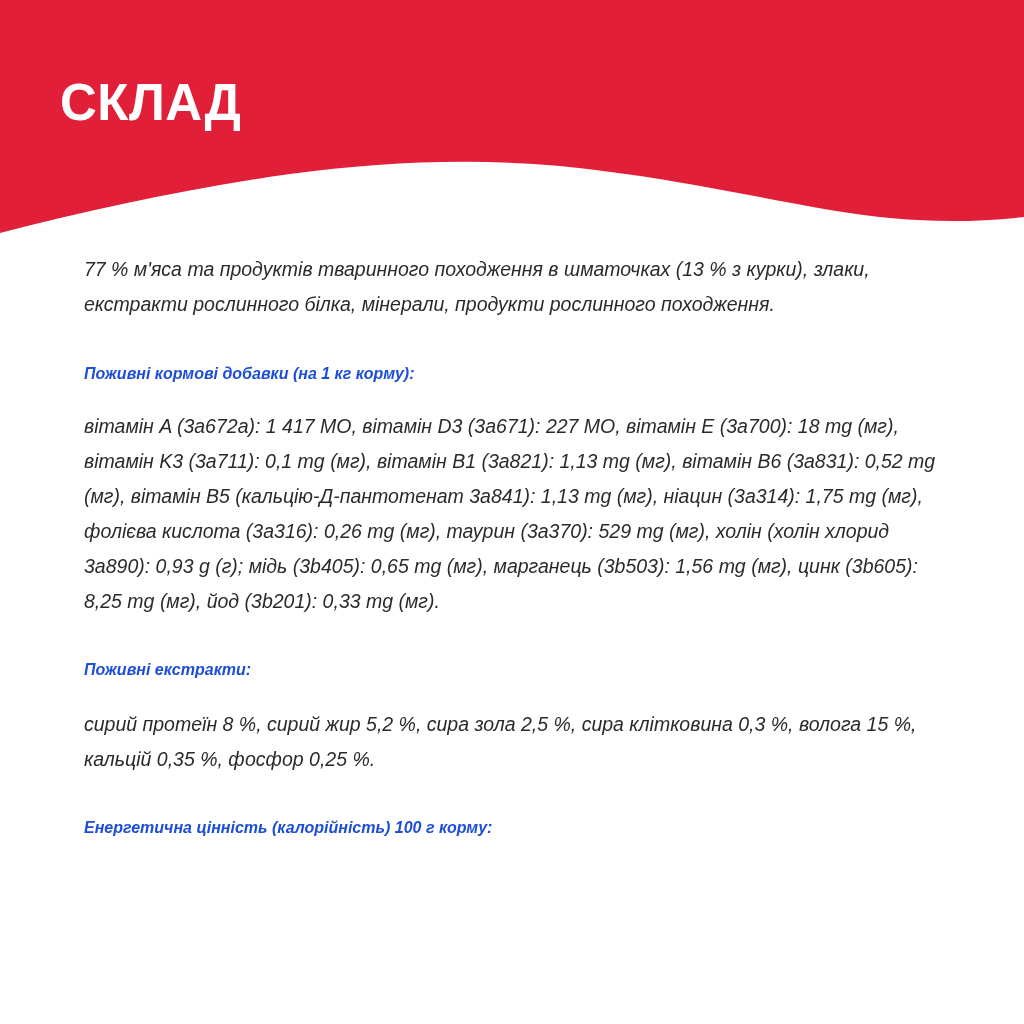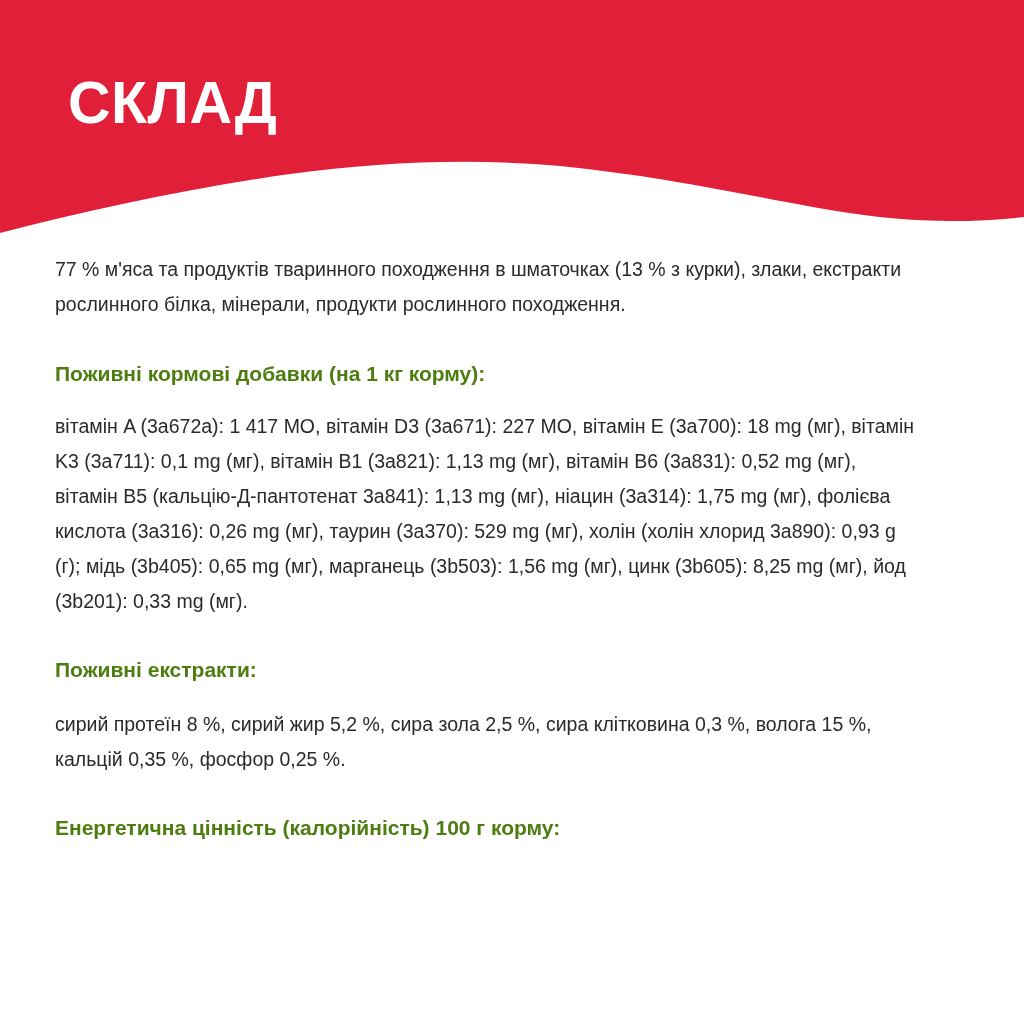--- a/index.html
+++ b/index.html
@@ -29,52 +29,53 @@
     overflow: hidden;
   }
   .banner-svg {
     position: absolute;
     top: 0;
     left: 0;
     display: block;
   }
   .banner-title {
     position: absolute;
-    left: 68px;
+    left: 60px;
     top: 72px;
-    font-size: 59px;
+    font-size: 51px;
     line-height: 62px;
     font-weight: bold;
     color: #ffffff;
     letter-spacing: 0.5px;
     white-space: nowrap;
     z-index: 2;
   }
 
   
   .content {
     position: absolute;
-    left: 55px;
+    left: 84px;
     top: 252px;
     width: 862px;
     color: #2a2a2a;
+    font-style: italic;
   }
 
   .para {
     font-size: 19.5px;
     line-height: 35px;
     color: #2a2a2a;
     text-align: left;
   }
 
   .heading {
-    font-size: 21px;
+    font-size: 16px;
     line-height: 30px;
     font-weight: bold;
-    color: #4d7c0f;
+    color: #1d4ed8;
   }
 
   
   .gap-intro-heading  { height: 37px; }
   .gap-heading-body   { height: 20px; }
   .gap-body-heading   { height: 36px; }
   .gap-heading-body2  { height: 22px; }
   .gap-body-heading2  { height: 36px; }
   .gap-heading-body3  { height: 22px; }
 </style>

